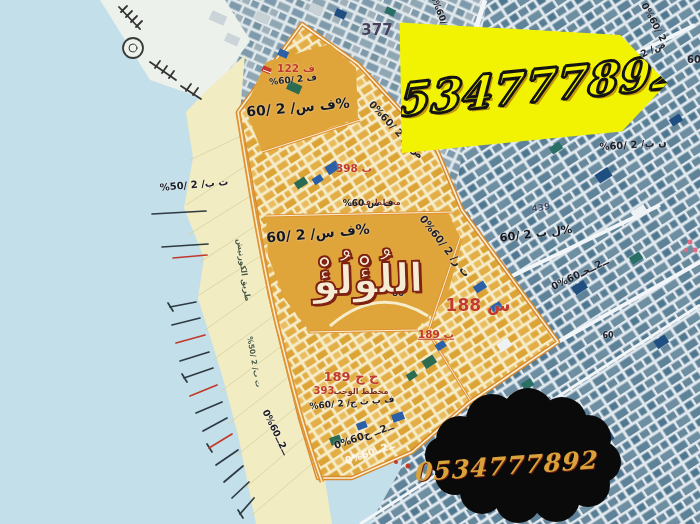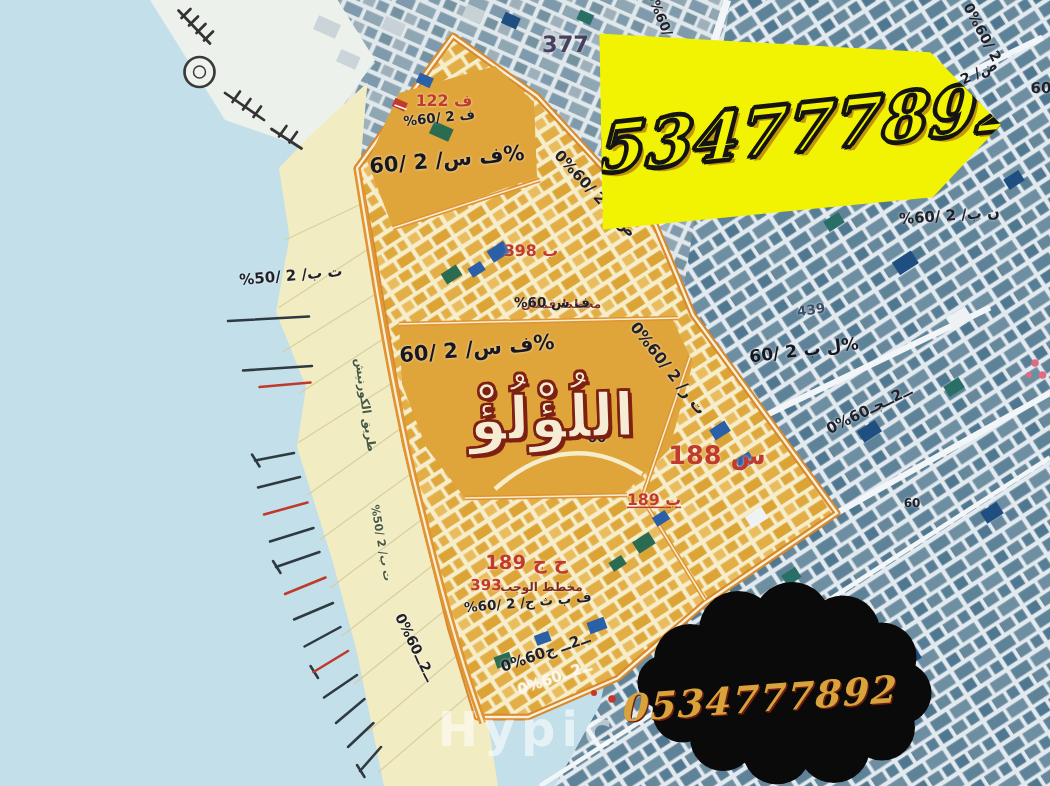--- a/index.html
+++ b/index.html
@@ -294,21 +294,20 @@
       <div class="map-label" style="left: 608px; top: 336px; font-size: 8px; color: rgb(32, 32, 42); transform: translate(-50%, -50%) rotate(0deg);">60</div>
       <div class="map-label" style="left: 398px; top: 293px; font-size: 9px; color: rgb(32, 32, 42); transform: translate(-50%, -50%) rotate(0deg);">60</div>
       <div class="map-label" style="left: 276px; top: 432px; font-size: 9.5px; color: rgb(32, 32, 42); transform: translate(-50%, -50%) rotate(64deg);">0%60ــ2ــ</div>
       <div class="map-label" style="left: 364px; top: 436px; font-size: 10px; color: rgb(32, 32, 42); transform: translate(-50%, -50%) rotate(-19deg);">0%60ــ2ــ ج</div>
       <div class="map-label" style="left: 370px; top: 453px; font-size: 10px; color: rgb(253, 248, 234); transform: translate(-50%, -50%) rotate(-19deg);">0%60ــ2ــ</div>
       <div class="map-label" style="left: 440px; top: 14px; font-size: 9px; color: rgb(32, 32, 42); transform: translate(-50%, -50%) rotate(68deg);">0%60/ 2</div>
     </div>
 
   <div id="district-title">اللُؤْلُؤْ</div>
 
-  <div id="watermark">Hypic</div>
 
   <div id="phone-banner">
     <span id="banner-phone">0534777892</span>
   </div>
 
   <div id="cloud-phone">0534777892</div>
 
 </div>
 
 </body></html>

